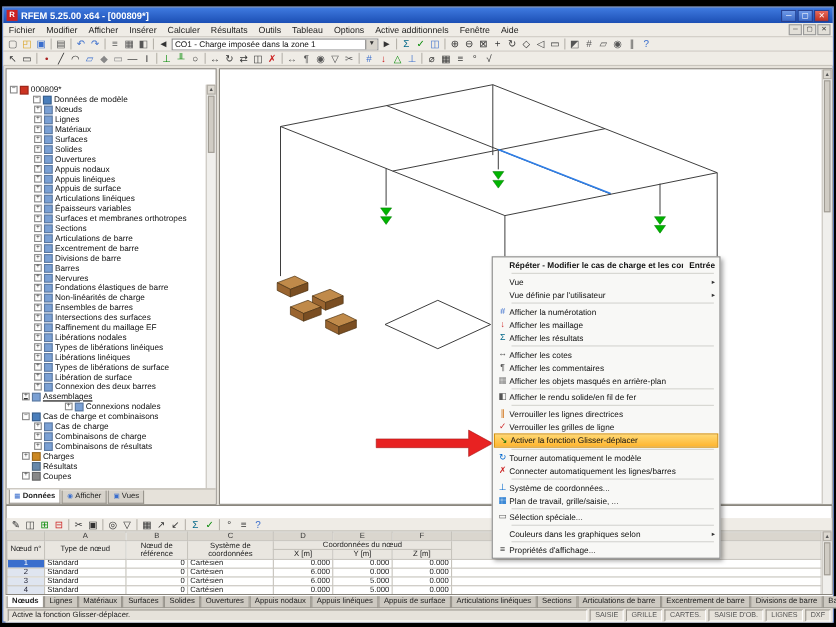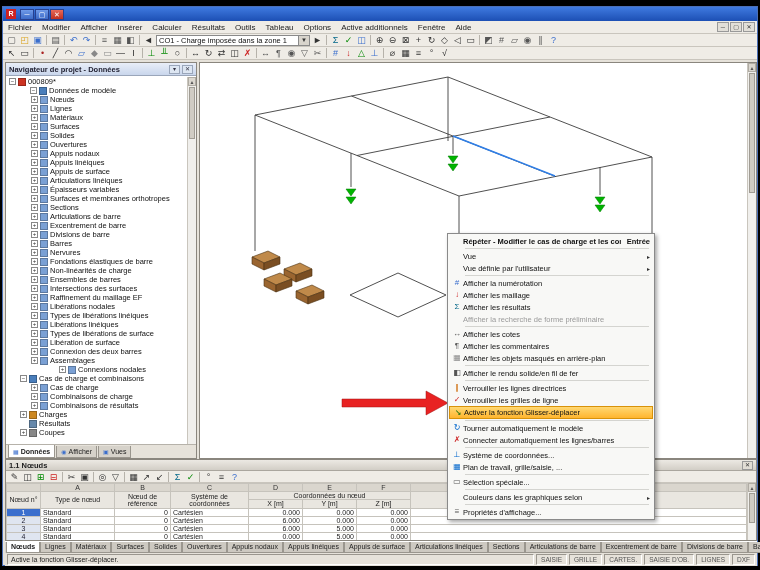--- a/index.html
+++ b/index.html
@@ -18,21 +18,21 @@
 #menus{display:flex}
 .menu-item{padding:0 5px;height:13px;line-height:13px;white-space:nowrap}
 .mdi{margin-left:auto;display:flex;padding-right:2px}
 .mdi span{width:12px;height:10px;border:1px solid #999;background:#e2dfd8;font-size:6px;line-height:8px;text-align:center;margin-left:1px;color:#333}
 
 .toolbar{position:absolute;left:0;right:0;background:#efece6;border-bottom:1px solid #c9c5bd;display:flex;align-items:center;padding:0 2px;overflow:hidden}
 #toolbar1{top:27px;height:13px}
 #toolbar2{top:40px;height:13px}
 .ti{width:13px;height:12px;font-size:9px;line-height:12px;text-align:center;flex:none;color:#444}
 .tsep{width:1px;height:10px;background:#b6b2aa;margin:0 2px;flex:none}
-.dd{display:flex;align-items:center;height:11px;background:#fff;border:1px solid #8a8a8a;width:154px;margin:0 1px;flex:none}
+.dd{display:flex;align-items:center;height:11px;background:#fff;border:1px solid #8a8a8a;width:188px;margin:0 1px;flex:none}
 .ddtext{flex:1;font-size:7.5px;padding:0 2px;white-space:nowrap;overflow:hidden;color:#111}
 .ddarrow{width:11px;height:9px;background:#d8d4cc;border-left:1px solid #8a8a8a;font-size:6px;text-align:center;line-height:9px;color:#333}
 
 #navigator{position:absolute;left:2px;top:55px;width:192px;height:397px;background:#fff;border:1px solid #8a867e}
 .nav-title{position:absolute;left:0;top:0;right:0;height:13px;background:linear-gradient(#e9eef8,#c9d6ec);border-bottom:1px solid #9aa6ba;display:flex;align-items:center;font-size:7.5px;font-weight:bold;color:#223;padding:0 3px}
 .nt-btn{width:11px;height:9px;border:1px solid #9aa6ba;background:#dde6f2;font-size:6px;line-height:7px;text-align:center;margin-left:2px;color:#334}
 .nt-spacer{margin-left:auto}
 #tree{position:absolute;left:0;top:14px;right:9px;bottom:14px;overflow:hidden}
 .trow{display:flex;align-items:center;height:9px;font-size:7.5px;white-space:nowrap}
 .texp{width:7px;height:7px;border:1px solid #888;background:#fff;font-size:6px;line-height:5px;text-align:center;color:#333;margin-right:2px;flex:none}
@@ -87,20 +87,21 @@
 #status-segments{display:flex;gap:2px}
 .st-seg{height:11px;border:1px solid;border-color:#9a968e #fff #fff #9a968e;font-size:6.5px;line-height:10px;padding:0 4px;color:#555;white-space:nowrap}
 </style>
 </head>
 <body>
 
 <div id="app">
 
   <div class="titlebar">
     <span class="appicon">R</span>
+    <span class="titletext">RFEM 5.25.00 x64 - [000809*]</span>
     <span class="winbtns">
       <span class="wb">─</span>
       <span class="wb">▢</span>
       <span class="wb close">✕</span>
     </span>
   </div>
 
   <div class="menubar">
     <div id="menus">
         <div class="menu-item">Fichier</div>
@@ -199,26 +200,20 @@
       <div class="ti" style="color: rgb(58, 110, 205);">⊥</div>
       <div class="tsep"></div>
       <div class="ti" style="color: rgb(51, 51, 51);">⌀</div>
       <div class="ti" style="color: rgb(51, 51, 51);">▦</div>
       <div class="ti" style="color: rgb(51, 51, 51);">≡</div>
       <div class="ti" style="color: rgb(51, 51, 51);">°</div>
       <div class="ti" style="color: rgb(51, 51, 51);">√</div>
     </div>
 
   <div id="navigator">
-    <div class="nav-title">
-      <span>Navigateur de projet - Données</span>
-      <span class="nt-spacer"></span>
-      <span class="nt-btn">▾</span>
-      <span class="nt-btn">✕</span>
-    </div>
     <div id="tree">
         <div class="trow" style="padding-left: 3px;">
           <div class="texp">−</div>
           <div class="tico" style="background: rgb(204, 51, 34);"></div>
           <div class="tlabel">000809*</div>
         </div>
         <div class="trow" style="padding-left: 24px;">
           <div class="texp">−</div>
           <div class="tico" style="background: rgb(74, 126, 187);"></div>
           <div class="tlabel">Données de modèle</div>
@@ -361,21 +356,21 @@
         <div class="trow" style="padding-left: 25px;">
           <div class="texp">+</div>
           <div class="tico" style="background: rgb(122, 160, 212);"></div>
           <div class="tlabel">Libération de surface</div>
         </div>
         <div class="trow" style="padding-left: 25px;">
           <div class="texp">+</div>
           <div class="tico" style="background: rgb(122, 160, 212);"></div>
           <div class="tlabel">Connexion des deux barres</div>
         </div>
-        <div class="trow" style="padding-left: 25px;">
+        <div class="trow" style="padding-left: 14px; text-decoration: underline;">
           <div class="texp">+</div>
           <div class="tico" style="background: rgb(122, 160, 212);"></div>
           <div class="tlabel">Assemblages</div>
         </div>
         <div class="trow" style="padding-left: 25px; margin-left: 28px;">
           <div class="texp">+</div>
           <div class="tico" style="background: rgb(122, 160, 212);"></div>
           <div class="tlabel">Connexions nodales</div>
         </div>
         <div class="trow" style="padding-left: 14px;">
@@ -505,24 +500,20 @@
         <div class="cm-label">Afficher la numérotation</div>
       </div>
       <div class="cm-row">
         <div class="cm-ico" style="color: rgb(204, 34, 34);">↓</div>
         <div class="cm-label">Afficher les maillage</div>
       </div>
       <div class="cm-row">
         <div class="cm-ico" style="color: rgb(0, 102, 136);">Σ</div>
         <div class="cm-label">Afficher les résultats</div>
       </div>
-      <div class="cm-row disabled">
-        <div class="cm-ico"></div>
-        <div class="cm-label">Afficher la recherche de forme préliminaire</div>
-      </div>
       <div class="cm-sep"></div>
       <div class="cm-row">
         <div class="cm-ico" style="color: rgb(85, 85, 85);">↔</div>
         <div class="cm-label">Afficher les cotes</div>
       </div>
       <div class="cm-row">
         <div class="cm-ico" style="color: rgb(85, 85, 85);">¶</div>
         <div class="cm-label">Afficher les commentaires</div>
       </div>
       <div class="cm-row">
@@ -577,24 +568,20 @@
         <div class="cm-sub">▸</div>
       </div>
       <div class="cm-sep"></div>
       <div class="cm-row">
         <div class="cm-ico" style="color: rgb(85, 85, 85);">≡</div>
         <div class="cm-label">Propriétés d'affichage...</div>
       </div>
     </div>
 
   <div id="table-panel">
-    <div class="tp-title">
-      <span>1.1 Nœuds</span>
-      <span class="tp-x">✕</span>
-    </div>
     <div id="table-toolbar-icons">
         <div class="ti" style="color: rgb(51, 51, 51);">✎</div>
         <div class="ti" style="color: rgb(51, 51, 51);">◫</div>
         <div class="ti" style="color: rgb(0, 136, 0);">⊞</div>
         <div class="ti" style="color: rgb(204, 34, 34);">⊟</div>
         <div class="tsep"></div>
         <div class="ti" style="color: rgb(51, 51, 51);">✂</div>
         <div class="ti" style="color: rgb(51, 51, 51);">▣</div>
         <div class="tsep"></div>
         <div class="ti" style="color: rgb(51, 51, 51);">◎</div>

